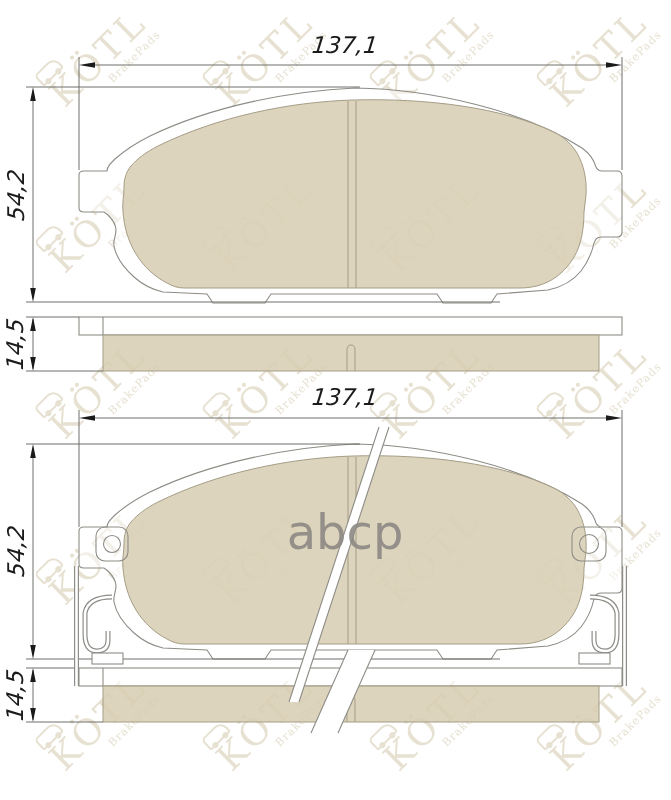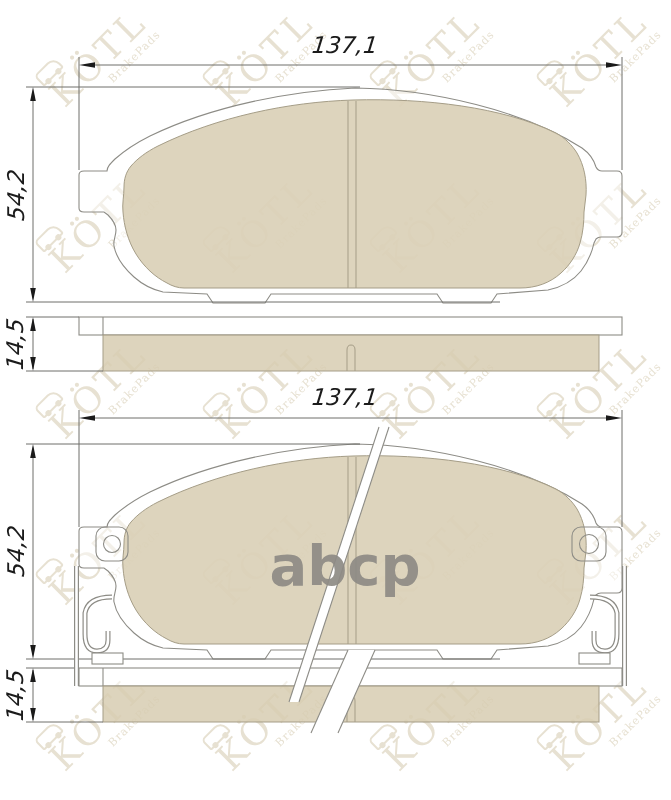--- a/index.html
+++ b/index.html
@@ -34,22 +34,22 @@
   .tabrect{fill:#ffffff;stroke:#8d8c86;stroke-width:1.1;}
   
   .dim{
     position:absolute;z-index:2;color:#1b1b1b;font-style:italic;font-size:23px;
     font-family:"DejaVu Sans",sans-serif;white-space:nowrap;
     transform:translate(-50%,-50%) skewX(-6deg);
   }
   .dim.vert{transform:translate(-50%,-50%) rotate(-90deg) skewX(-6deg);}
   
   #abcp-logo{
-    position:absolute;z-index:3;left:345px;top:566px;transform:translate(-50%,-50%);
-    font-family:"DejaVu Sans",sans-serif;font-weight:bold;font-size:56px;
+    position:absolute;z-index:3;left:345px;top:532px;transform:translate(-50%,-50%);
+    font-family:"DejaVu Sans",sans-serif;font-weight:normal;font-size:48px;
     letter-spacing:0px;color:#8e8b85;opacity:0.92;line-height:1;
   }
 </style>
 </head>
 <body>
 
 <div id="stage">
 
   <div id="wm-layer">
       <div class="wm-tile" style="left: 103px; top: 62px;">

